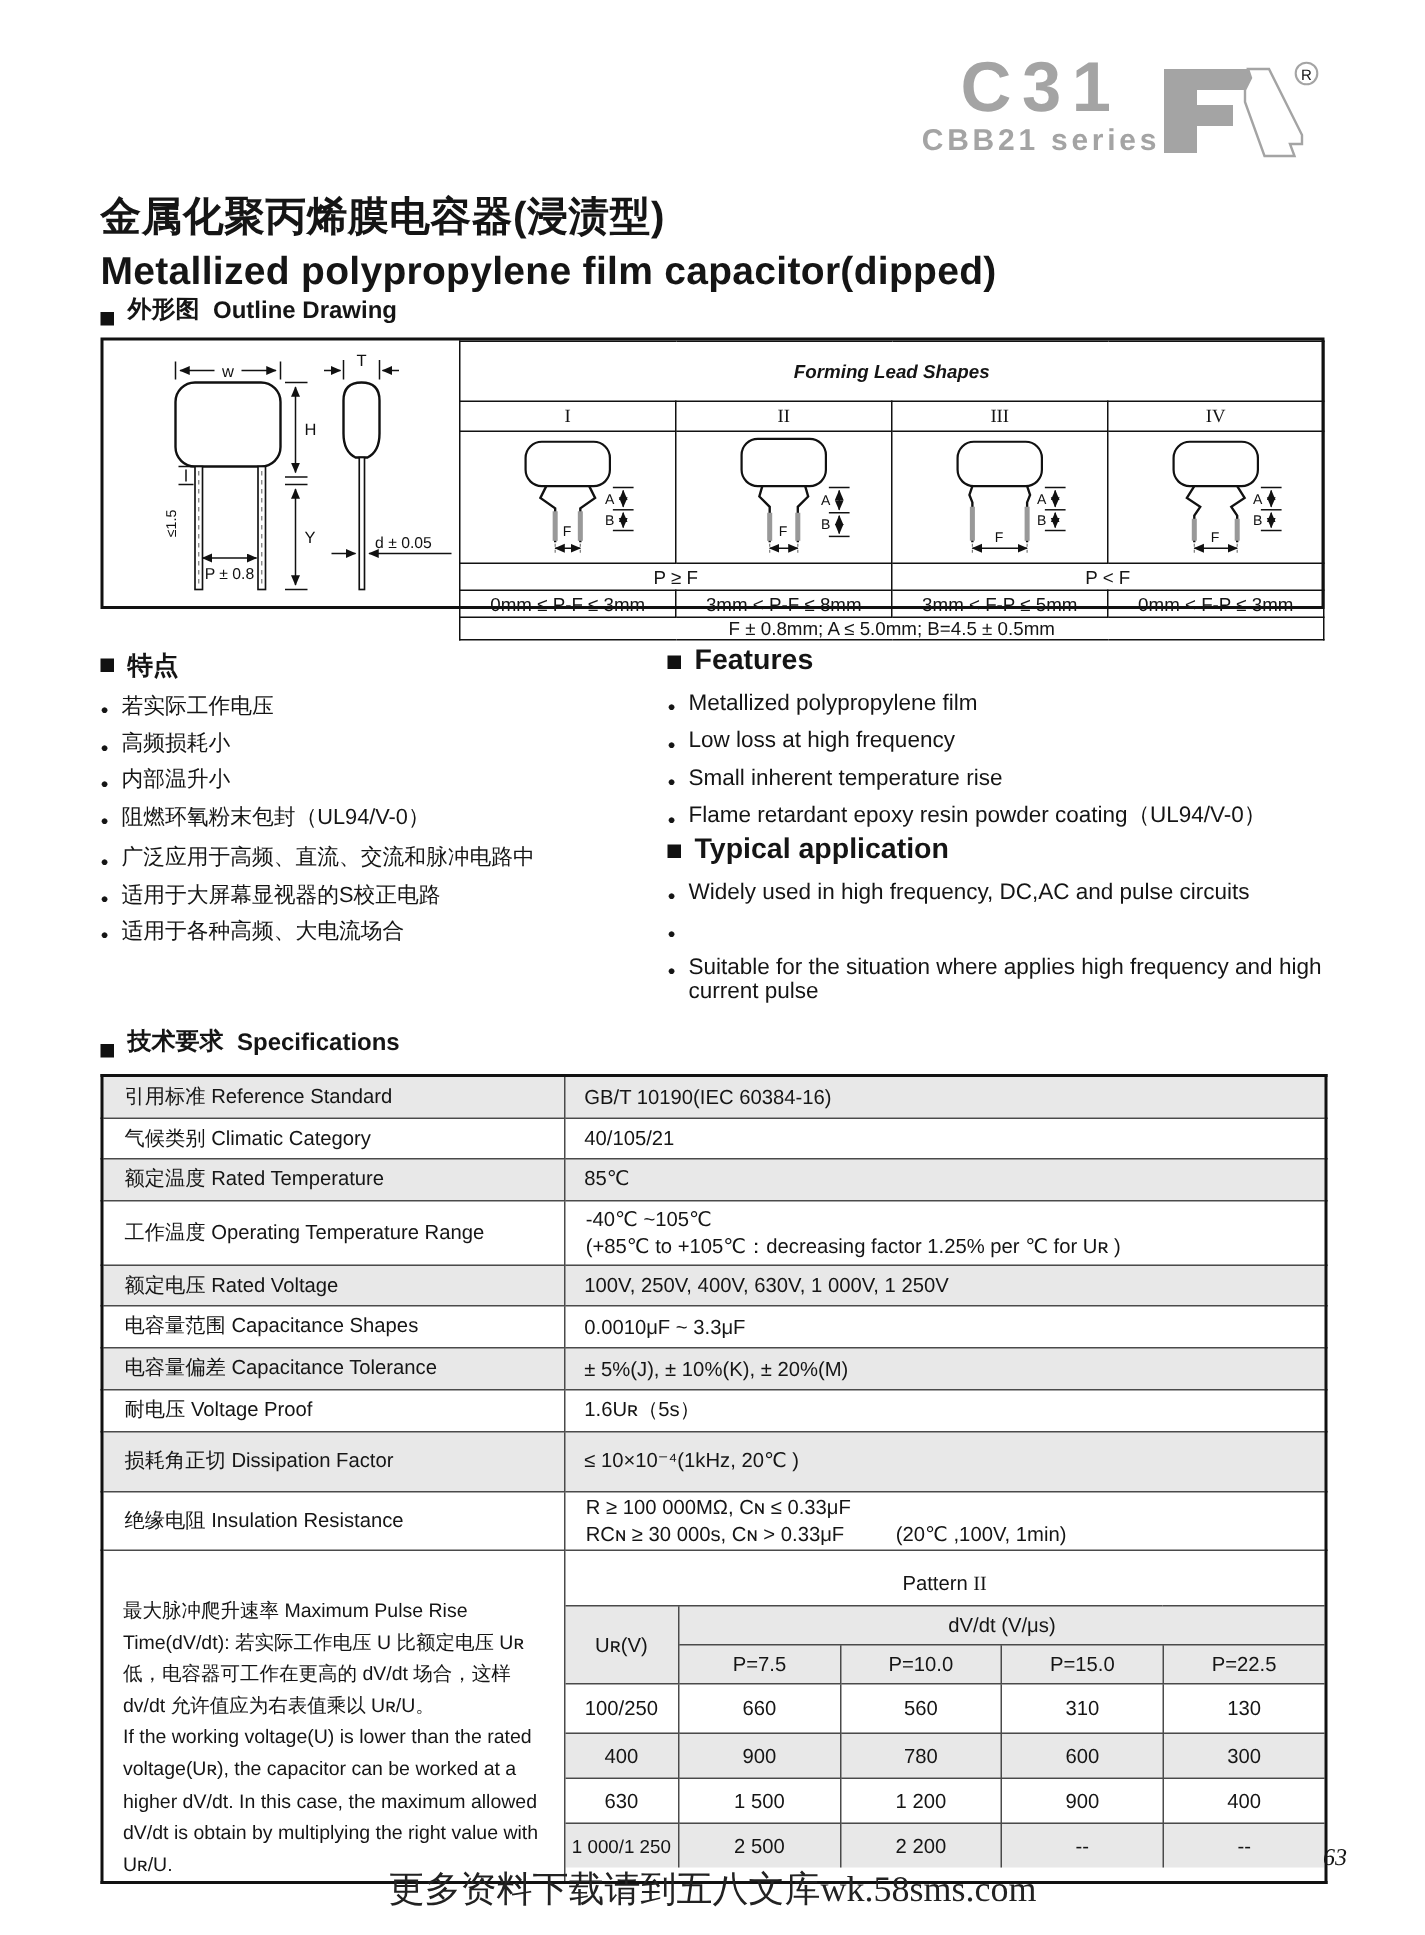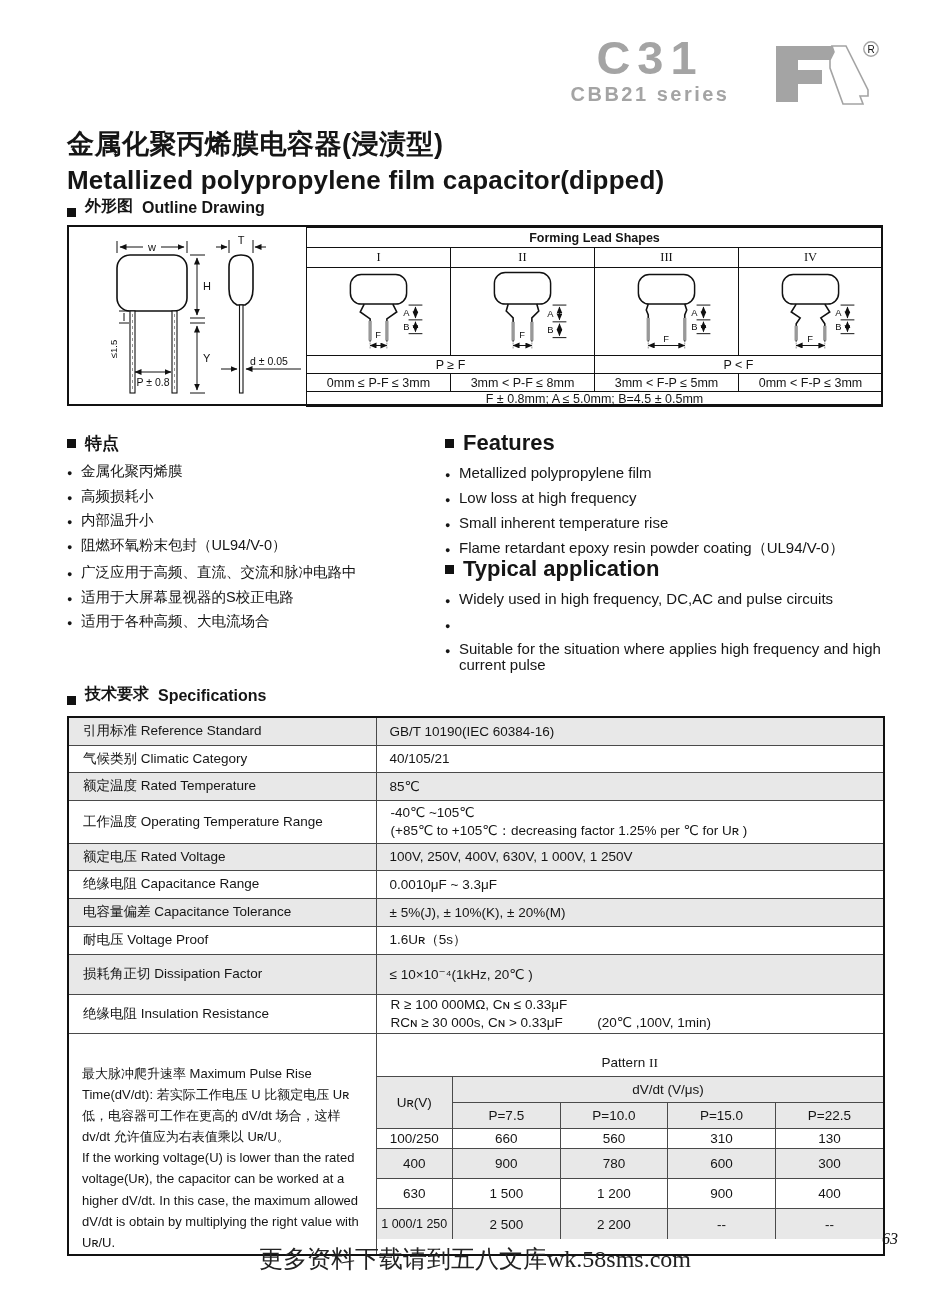--- a/index.html
+++ b/index.html
@@ -1,20 +1,20 @@
 <!DOCTYPE html>
 <html><head>
 <meta charset="utf-8">
 <style>
   html,body{margin:0;padding:0;background:#fff;}
   .page{position:relative;width:950px;height:1290px;background:#fff;overflow:hidden;
         font-family:"Liberation Sans","DejaVu Sans",sans-serif;color:#151515;}
 
   
-  .brand{position:absolute;left:520px;top:34px;width:260px;text-align:center;color:#a4a4a4;}
+  .brand{position:absolute;left:564px;top:34px;width:260px;text-align:center;color:#a4a4a4;}
   .brand-model{font-size:47px;font-weight:bold;letter-spacing:7px;line-height:1.0;}
   .brand-series{font-size:20px;font-weight:bold;letter-spacing:2.5px;margin-top:2px;}
   .logo{position:absolute;left:768px;top:38px;width:112px;height:74px;}
 
   
   .title{position:absolute;left:67px;top:126px;}
   .title-zh{font-size:27px;font-weight:bold;letter-spacing:0.5px;}
   .title-en{font-size:26px;font-weight:bold;margin-top:3px;letter-spacing:0.2px;}
   .sec-h{position:absolute;display:flex;align-items:flex-end;font-weight:bold;font-size:16px;}
   .sq{display:inline-block;width:9px;height:9px;background:#111;margin-right:9px;flex:0 0 auto;}
@@ -31,21 +31,21 @@
   .lt-cond{font-size:12.5px;}
   svg text{font-family:"Liberation Sans","DejaVu Sans",sans-serif;fill:#111;}
 
   
   .feat-zh{position:absolute;left:67px;top:432px;width:372px;}
   .feat-en{position:absolute;left:445px;top:430px;width:440px;}
   .app-zh{position:absolute;left:67px;top:556px;width:372px;}
   .app-en{position:absolute;left:445px;top:556px;width:440px;}
   .h2{display:flex;align-items:center;font-weight:bold;}
   .h2-zh{font-size:17px;}
-  .h2-en{font-size:22px;text-align:right;}
+  .h2-en{font-size:19px;text-align:right;}
   ul.blist{list-style:none;margin:9px 0 0 0;padding:0;}
   ul.blist li{display:flex;font-size:14.5px;line-height:15px;margin-bottom:7.5px;}
   .feat-en ul.blist li,.app-en ul.blist li{font-size:15px;margin-bottom:7px;line-height:16px;}
   .blt{flex:0 0 14px;font-size:9px;line-height:inherit;padding-top:2px;}
 
   
   .spec-wrap{position:absolute;left:67px;top:716px;}
   table.spec{border-collapse:collapse;width:816px;table-layout:fixed;border:2px solid #111;}
   table.spec td{border:1px solid #4a4a4a;font-size:13.5px;vertical-align:middle;box-sizing:border-box;}
   td.lbl{padding-left:14px;}
@@ -158,21 +158,21 @@
     </div>
 
     <table class="lead-table">
       <colgroup>
           <col style="width:25%">
           <col style="width:25%">
           <col style="width:25%">
           <col style="width:25%">
         </colgroup>
       <tbody>
-          <tr style="height:20px;">
+          <tr style="height:40px;font-style:italic;">
         <td colspan="4" class="lt-title">Forming Lead Shapes</td>
       </tr>
       <tr style="height:20px;">
         <td class="roman">I</td>
         <td class="roman">II</td>
         <td class="roman">III</td>
         <td class="roman">IV</td>
       </tr>
       <tr style="height:85px;">
 
@@ -278,21 +278,21 @@
   </div>
 
   <div class="feat-zh">
     <div class="h2 h2-zh">
       <span class="sq"></span>
       <span>特点</span>
     </div>
     <ul class="blist">
       <li>
           <span class="blt">●</span>
-          <span>金属化聚丙烯膜</span>
+          <span>若实际工作电压</span>
         </li>
       <li>
           <span class="blt">●</span>
           <span>高频损耗小</span>
         </li>
       <li>
           <span class="blt">●</span>
           <span>内部温升小</span>
         </li>
       <li>
@@ -397,21 +397,21 @@
             <div>-40℃ ~105℃</div>
             <div>(+85℃ to +105℃：decreasing factor 1.25% per ℃ for Uʀ )</div>
           </div>
         </td>
       </tr>
       <tr style="height:27px;" class="g">
         <td class="lbl">额定电压 Rated Voltage</td>
         <td class="val">100V, 250V, 400V, 630V, 1 000V, 1 250V</td>
       </tr>
       <tr style="height:28px;">
-        <td class="lbl">绝缘电阻 Capacitance Range</td>
+        <td class="lbl">电容量范围 Capacitance Shapes</td>
         <td class="val">0.0010μF ~ 3.3μF</td>
       </tr>
       <tr style="height:28px;" class="g">
         <td class="lbl">电容量偏差 Capacitance Tolerance</td>
         <td class="val">± 5%(J), ± 10%(K), ± 20%(M)</td>
       </tr>
       <tr style="height:28px;">
         <td class="lbl">耐电压 Voltage Proof</td>
         <td class="val">1.6Uʀ（5s）</td>
       </tr>
@@ -454,21 +454,21 @@
             <tr style="height:26px;">
               <td rowspan="2" class="g">Uʀ(V)</td>
               <td colspan="4" class="g">dV/dt (V/μs)</td>
             </tr>
             <tr style="height:26px;">
               <td class="g">P=7.5</td>
               <td class="g">P=10.0</td>
               <td class="g">P=15.0</td>
               <td class="g">P=22.5</td>
             </tr>
-            <tr style="height:20px;">
+            <tr style="height:33px;">
               <td>100/250</td>
               <td>660</td>
               <td>560</td>
               <td>310</td>
               <td>130</td>
             </tr>
             <tr style="height:30px;" class="g">
               <td>400</td>
               <td>900</td>
               <td>780</td>

